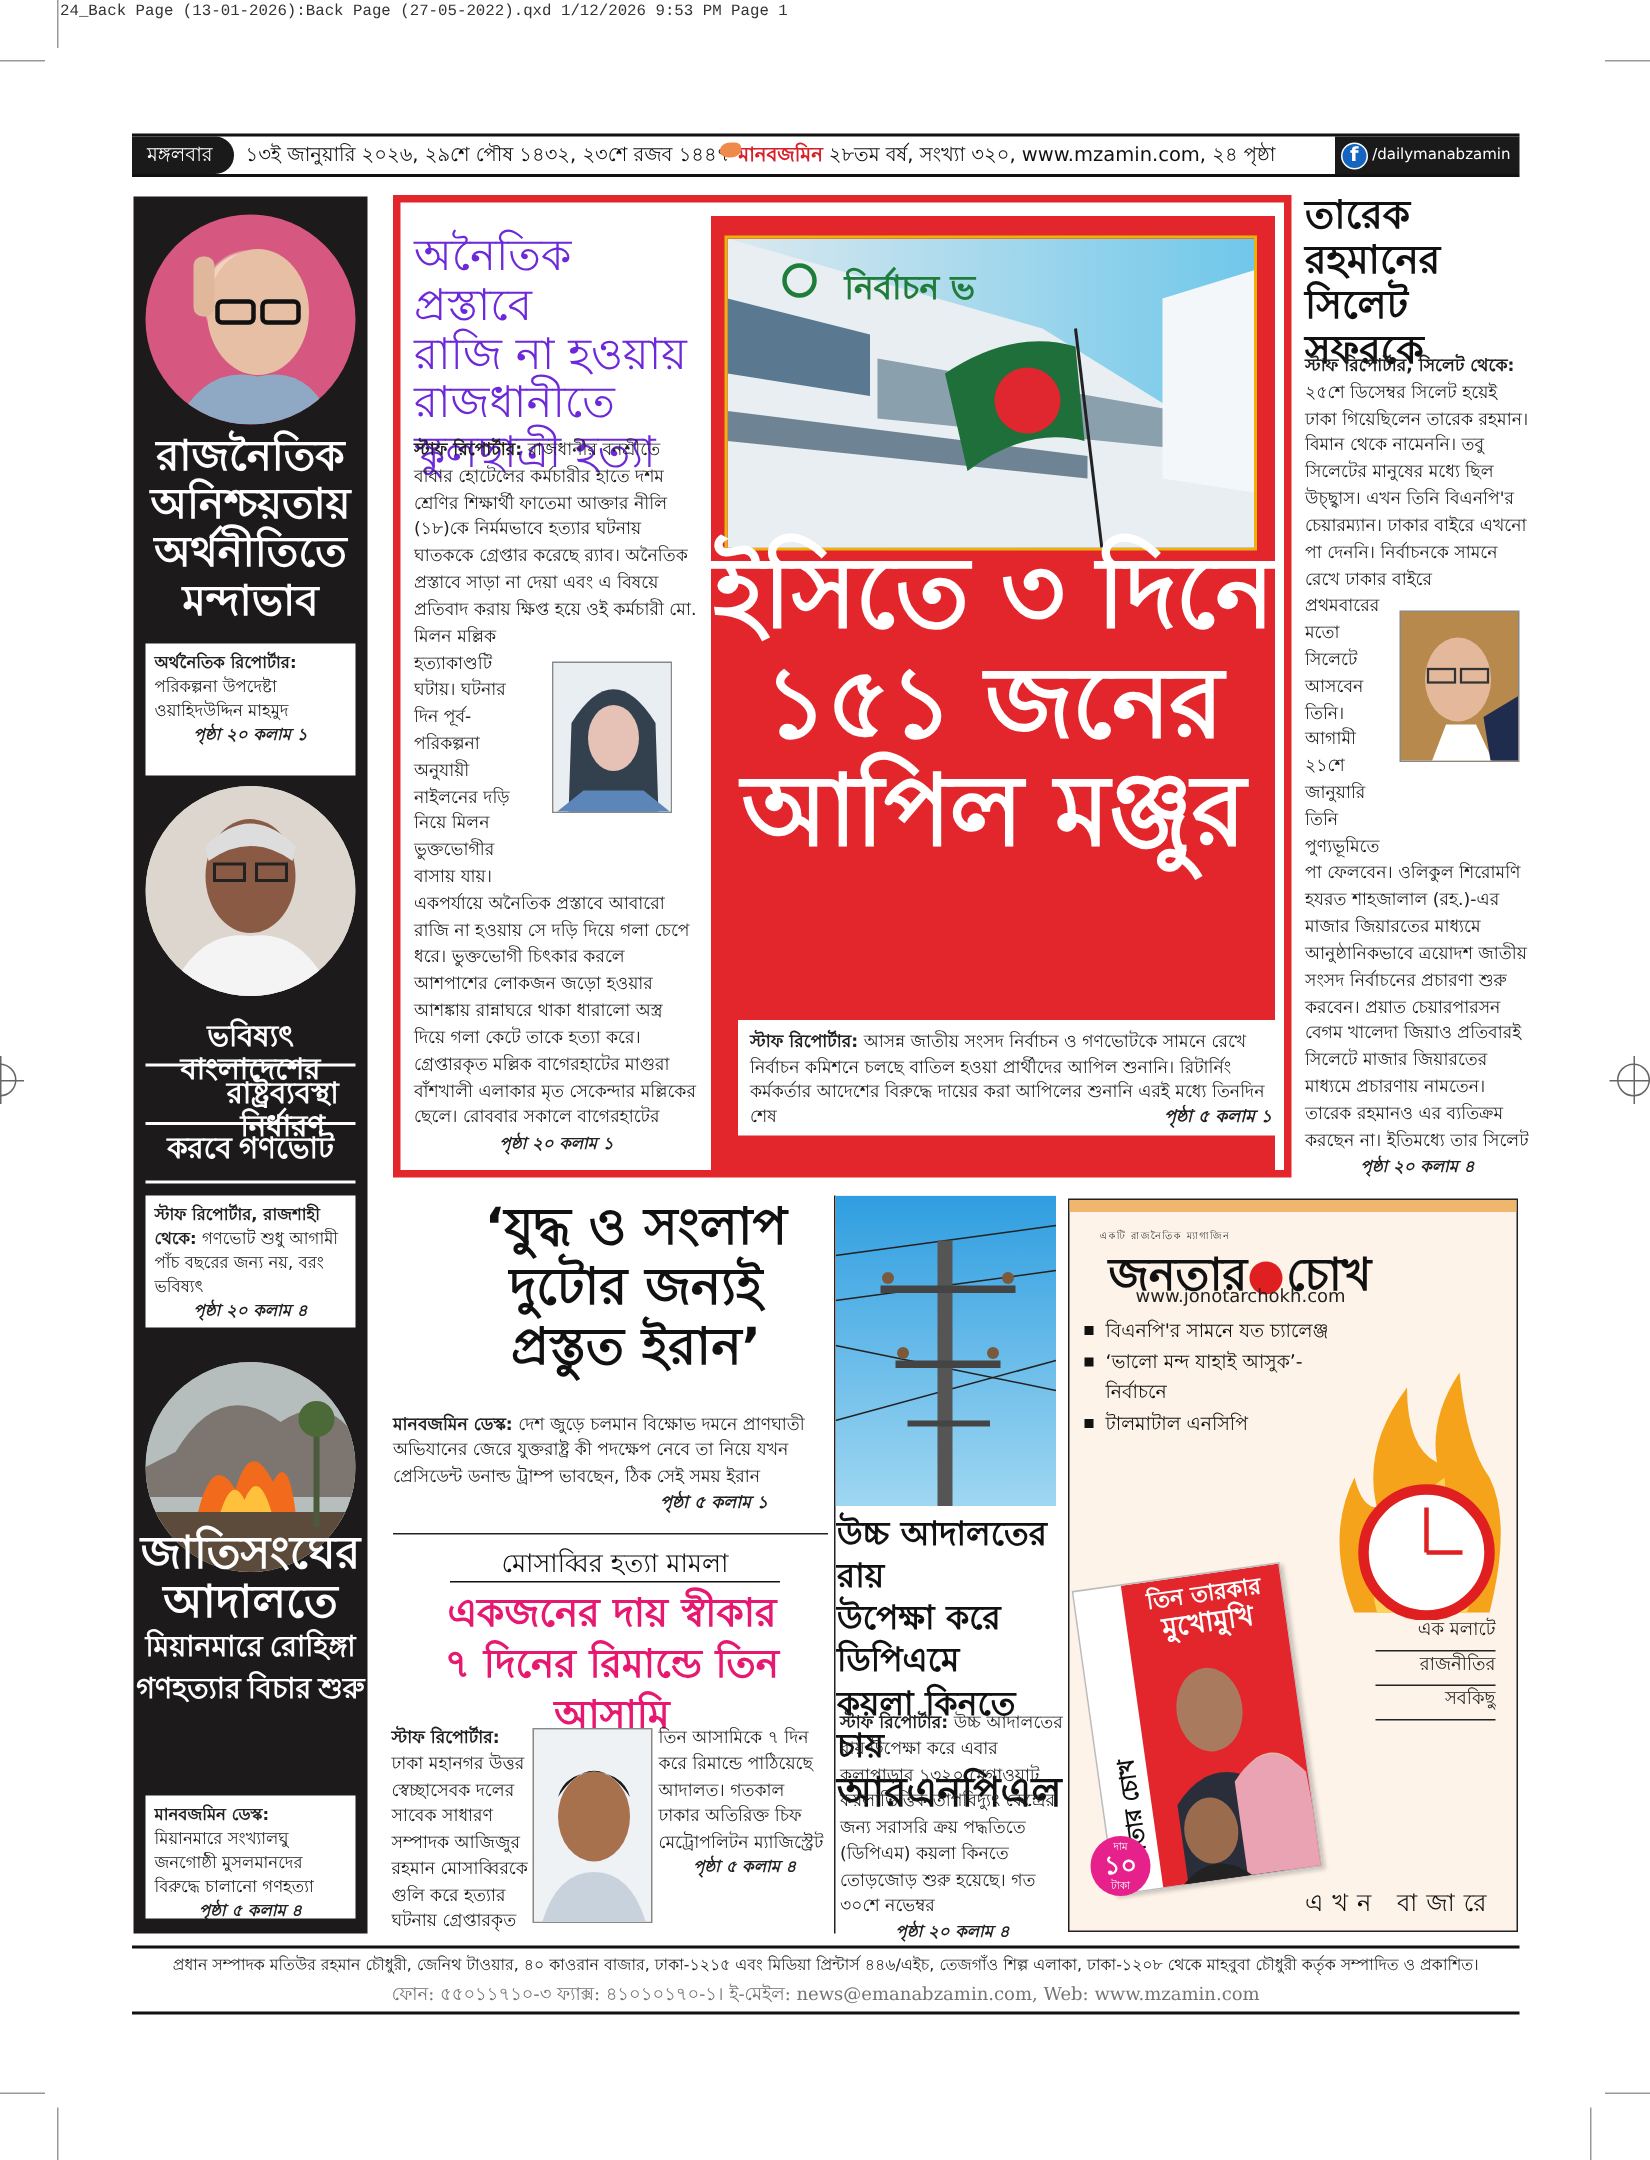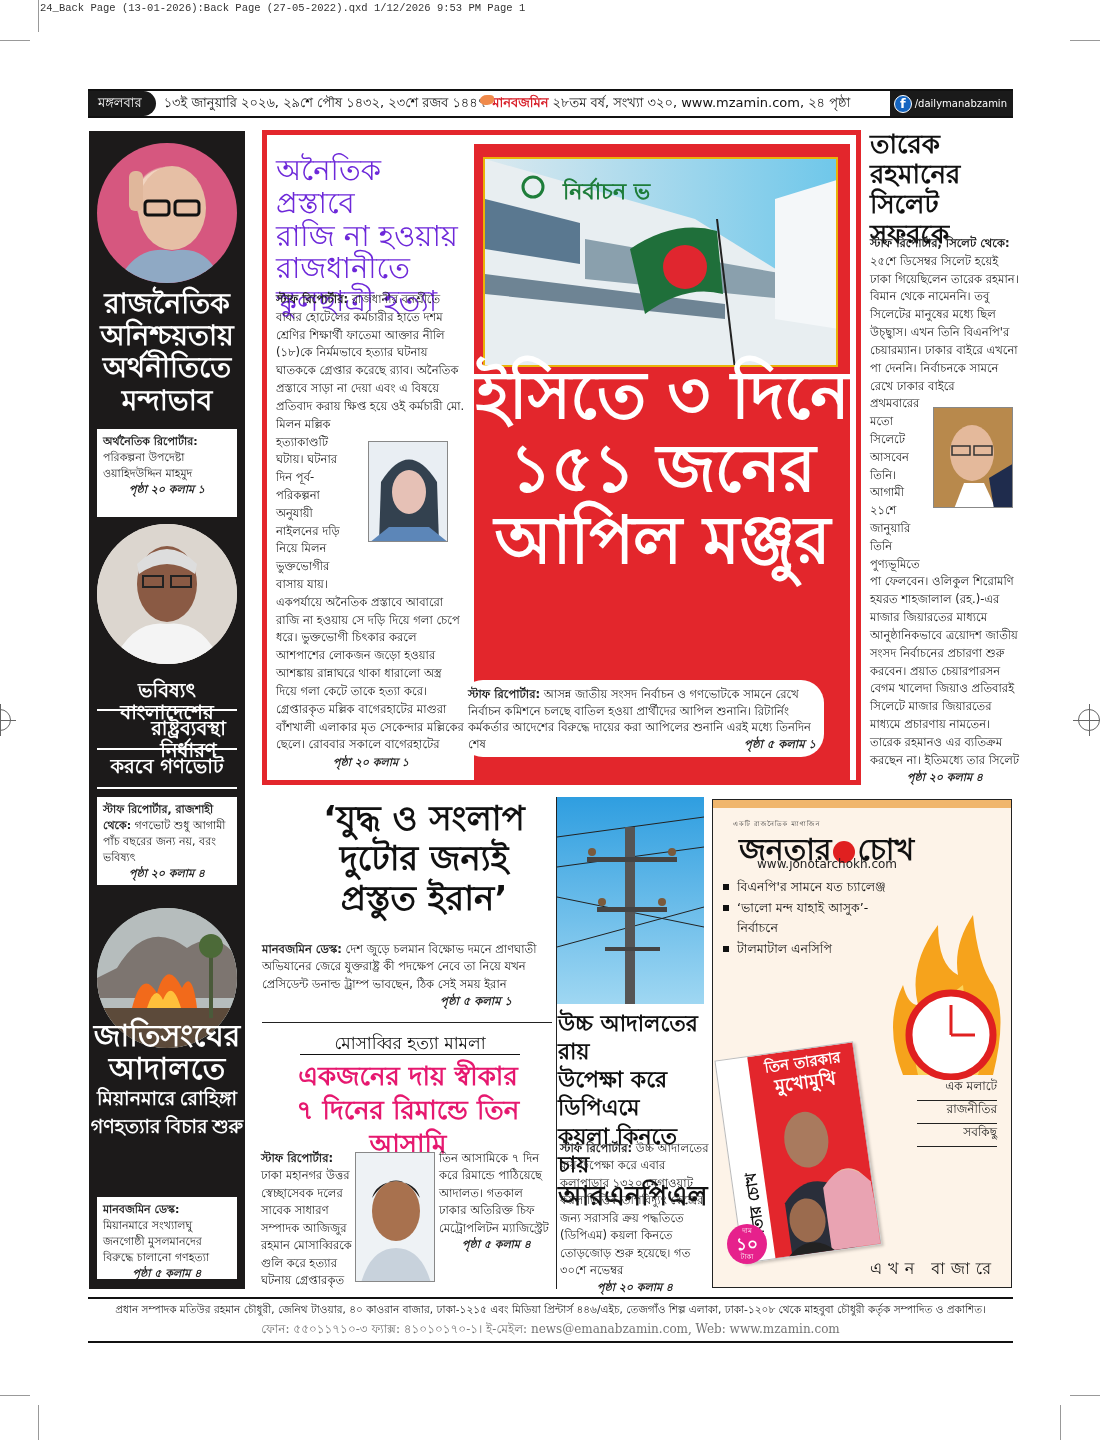--- a/index.html
+++ b/index.html
@@ -31,21 +31,21 @@
   .lc-box { position: absolute; left: 8px; width: 140px; background: #fff; color: #222; font-size: 11px; line-height: 1.45; padding: 5px 6px; }
   .lc-box b { font-weight: bold; }
   .cont { display: block; text-align: center; font-style: italic; font-weight: bold; font-size: 11px; }
   .rule-w { position: absolute; left: 8px; width: 140px; height: 2px; background: #fff; }
 
   
   .red-frame { position: absolute; left: 262px; top: 130px; width: 599px; height: 655px; border: 5px solid #e3262c; }
   .red-box { position: absolute; left: 474px; top: 144px; width: 376px; height: 636px; background: #e3262c; }
   .ec-photo { position: absolute; left: 483px; top: 157px; width: 355px; height: 210px; overflow: hidden; border: 2px solid #eab308; }
   .big-head { position: absolute; left: 474px; top: 360px; width: 376px; color: #fff; font-weight: bold; font-size: 66px; line-height: 1.1; text-align: center; letter-spacing: -1px; }
-  .red-summary { position: absolute; left: 460px; top: 680px; width: 364px; height: 77px; background: #fff; font-size: 11.5px; line-height: 1.45; padding: 6px 8px; color: #222; border-radius: 23px; }
+  .red-summary { position: absolute; left: 492px; top: 680px; width: 364px; height: 77px; background: #fff; font-size: 11.5px; line-height: 1.45; padding: 6px 8px; color: #222; }
 
   .story1-head { position: absolute; left: 276px; top: 142px; width: 186px; font-size: 29px; font-weight: normal; line-height: 1.13; color: #6d28d9; margin-top: 12px; }
   .story1-body { position: absolute; left: 276px; top: 291px; width: 190px; font-size: 11.5px; line-height: 1.55; color: #222; }
   .girl-photo { position: absolute; left: 368px; top: 441px; width: 80px; height: 101px; border: 1px solid #888; overflow: hidden; }
 
   
   .story2-head { position: absolute; left: 870px; top: 130px; width: 145px; font-size: 26px; font-weight: bold; line-height: 1.15; color: #111; }
   .story2-body { position: absolute; left: 870px; top: 235px; width: 150px; font-size: 11.5px; line-height: 1.55; color: #222; }
   .tarek-photo { position: absolute; left: 933px; top: 407px; width: 80px; height: 101px; border: 1px solid #888; overflow: hidden; }
 
@@ -147,21 +147,21 @@
   </div>
   <div class="lc-head" style="top:545px;font-size:19.5px;">
     <div style="padding:4px 0;">ভবিষ্যৎ বাংলাদেশের</div>
   </div>
   <div class="rule-w" style="top:578px;"></div>
   <div class="lc-head" style="top:583px;font-size:19.5px;">
     <div style="padding:4px 0;margin-left:43px;">রাষ্ট্রব্যবস্থা নির্ধারণ</div>
   </div>
   <div class="rule-w" style="top:617px;"></div>
   <div class="lc-head" style="top:621px;font-size:19.5px;">
-    <div style="padding:4px 0;">করবে গণভোট</div>
+    <div style="padding:4px 0;font-family:Liberation Serif, serif;">করবে গণভোট</div>
   </div>
   <div class="rule-w" style="top:656px;"></div>
   <div class="lc-box" style="top:666px;height:88px;">
     <b>স্টাফ রিপোর্টার, রাজশাহী থেকে:</b>
     <span>গণভোট শুধু আগামী পাঁচ বছরের জন্য নয়, বরং ভবিষ্যৎ</span>
     <span class="cont">পৃষ্ঠা ২০ কলাম ৪</span>
   </div>
 
   <div class="photo-circle" style="top:777px;background:#a9b3b0;">
     <svg width="140" height="140" viewBox="0 0 140 140">

